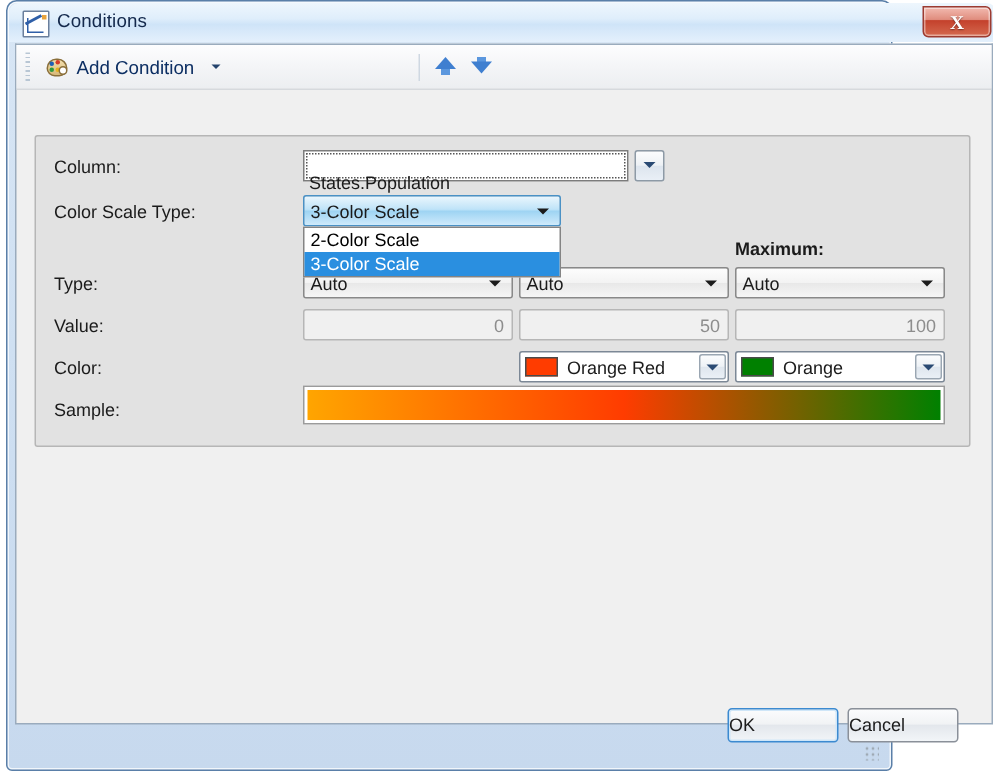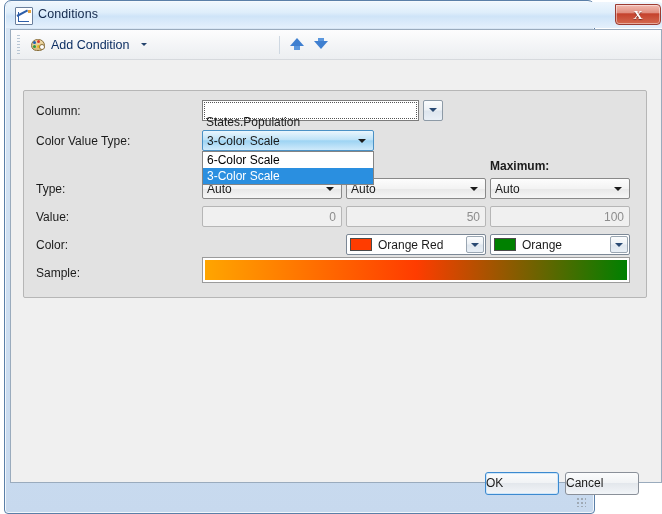--- a/index.html
+++ b/index.html
@@ -479,28 +479,28 @@
 
       <div class="frm-label" style="left:12px; top:13px;">Column:</div>
       <div class="textbox" style="left:178px; top:9px; width:217px; height:21px;">
         <div class="focus-dots"></div>
         <div class="val">States.Population</div>
       </div>
       <div class="dropbtn" style="left:399px; top:9px;">
         <span class="chev"></span>
       </div>
 
-      <div class="frm-label" style="left:12px; top:43px;">Color Value Type:</div>
+      <div class="frm-label" style="left:12px; top:43px;">Color Scale Type:</div>
       <div class="combo combo-open" style="left:178px; top:39px; width:172px;">
         <span class="ctext">3-Color Scale</span>
         <span class="carrow"></span>
       </div>
 
       <div class="dropdown-list" style="left:178px; top:60px; width:172px;">
-        <div class="dd-item">6-Color Scale</div>
+        <div class="dd-item">2-Color Scale</div>
         <div class="dd-item selected">3-Color Scale</div>
       </div>
 
       <div class="frm-label" style="left:466px; top:68px;font-weight:bold;">Maximum:</div>
 
       <div class="frm-label" style="left:12px; top:91px;">Type:</div>
       <div class="combo" style="left:178px; top:87px; width:140px;">
         <span class="ctext">Auto</span>
         <span class="carrow"></span>
       </div>

